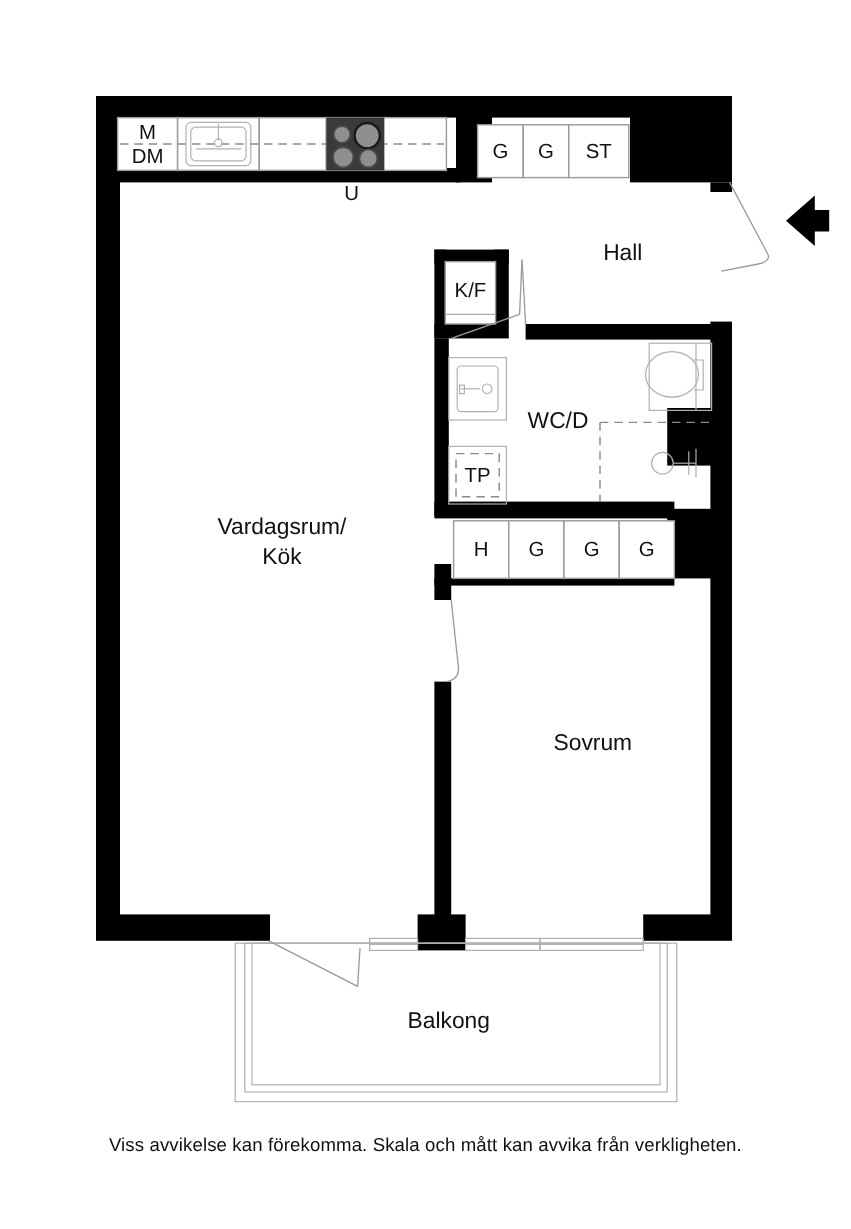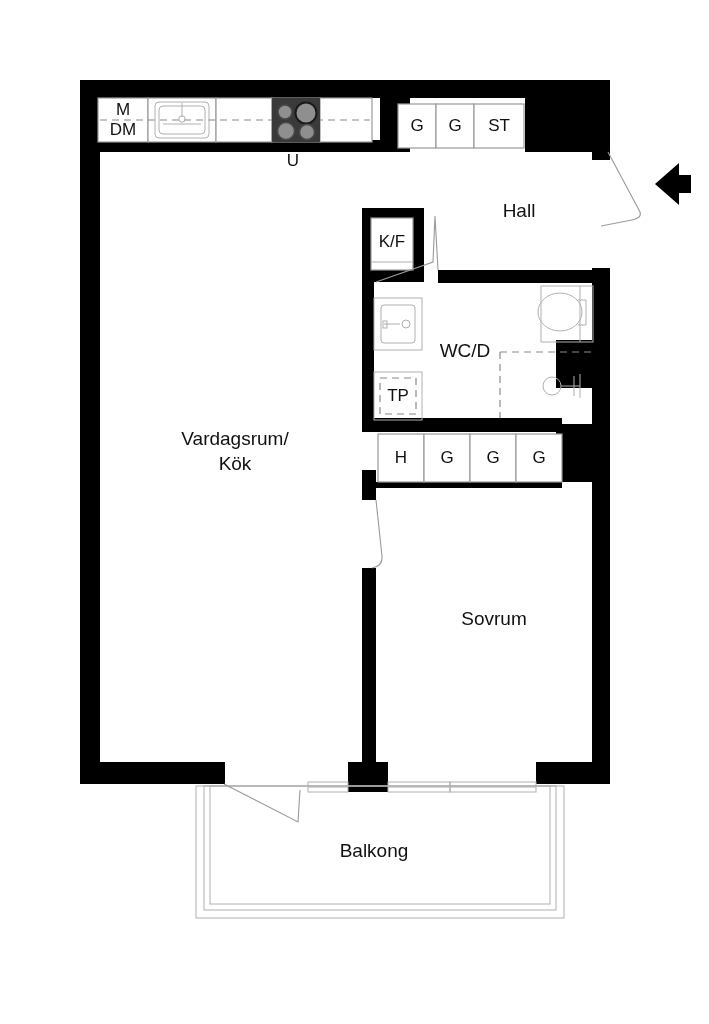--- a/index.html
+++ b/index.html
@@ -234,20 +234,23 @@
 
     <text class="label label-room" x="235" y="440">Vardagsrum/</text>
     <text class="label label-room" x="235" y="465">Kök</text>
 
     <text class="label label-room" x="519" y="212">Hall</text>
 
     <text class="label label-room" x="494" y="620">Sovrum</text>
 
   </svg>
 
+  <div class="footer">
+    <div class="disclaimer">Viss avvikelse kan förekomma. Skala och mått kan avvika från verkligheten.</div>
+  </div>
 
   <div class="brandbar">
     
     
     
   </div>
 
 </div>
 
 </body></html>

